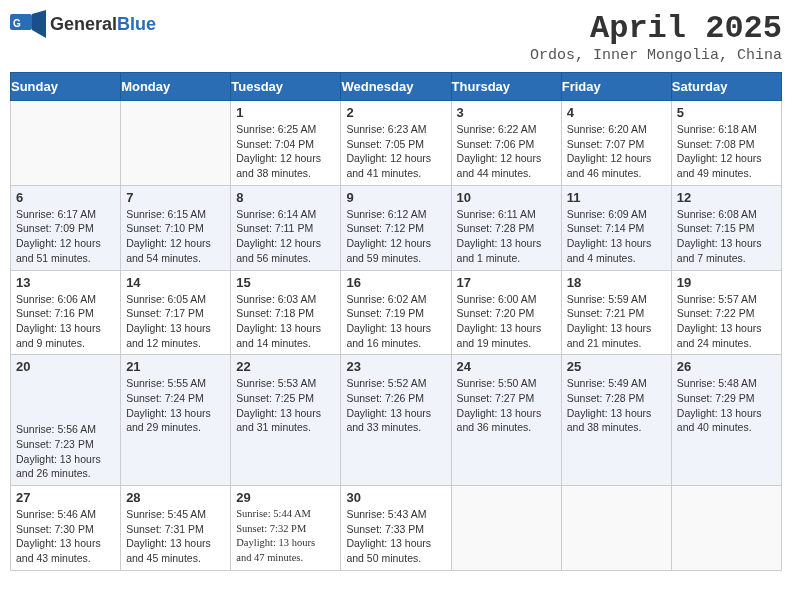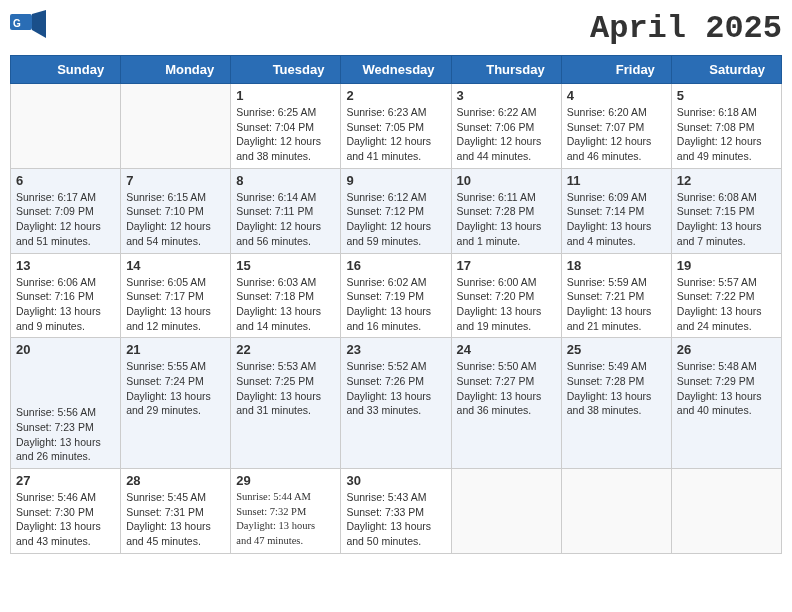--- a/index.html
+++ b/index.html
@@ -42,22 +42,22 @@
     .calendar {
       width: 100%;
       border-collapse: collapse;
       border: 1px solid #ccc;
     }
     .calendar th {
       background-color: #2a6db5;
       color: #fff;
       font-size: 13px;
       font-weight: bold;
-      padding: 6px 16px;
-      text-align: right;
+      padding: 6px 0;
+      text-align: left;
       border: 1px solid #1e5a9a;
     }
     .calendar td {
       border: 1px solid #ccc;
       vertical-align: top;
       padding: 4px 5px;
       width: 110px;
       min-height: 80px;
       font-size: 11px;
       color: #333;
@@ -86,24 +86,28 @@
 <body>
 
 <div class="header-area">
   <div class="logo">
     <div class="logo-row">
       <svg width="36" height="28" viewBox="0 0 36 28">
         <rect x="0" y="4" width="22" height="16" fill="#2a6db5" rx="2"></rect>
         <polygon points="22,4 36,0 36,28 22,20" fill="#1a4f8a"></polygon>
         <text x="3" y="17" font-size="10" fill="white" font-weight="bold" font-family="Arial">G</text>
       </svg>
+      <div>
+        <span style="font-size:18px;font-weight:bold;color:#333;">General</span><span style="font-size:18px;font-weight:bold;color:#2a6db5;">Blue</span>
+      </div>
     </div>
   </div>
   <div class="title-area">
     <div class="month-year">April 2025</div>
+    <div class="location">Ordos, Inner Mongolia, China</div>
   </div>
 </div>
 
 <table class="calendar">
   <thead>
     <tr>
     <th>Sunday</th>
         <th>Monday</th>
         <th>Tuesday</th>
         <th>Wednesday</th>

